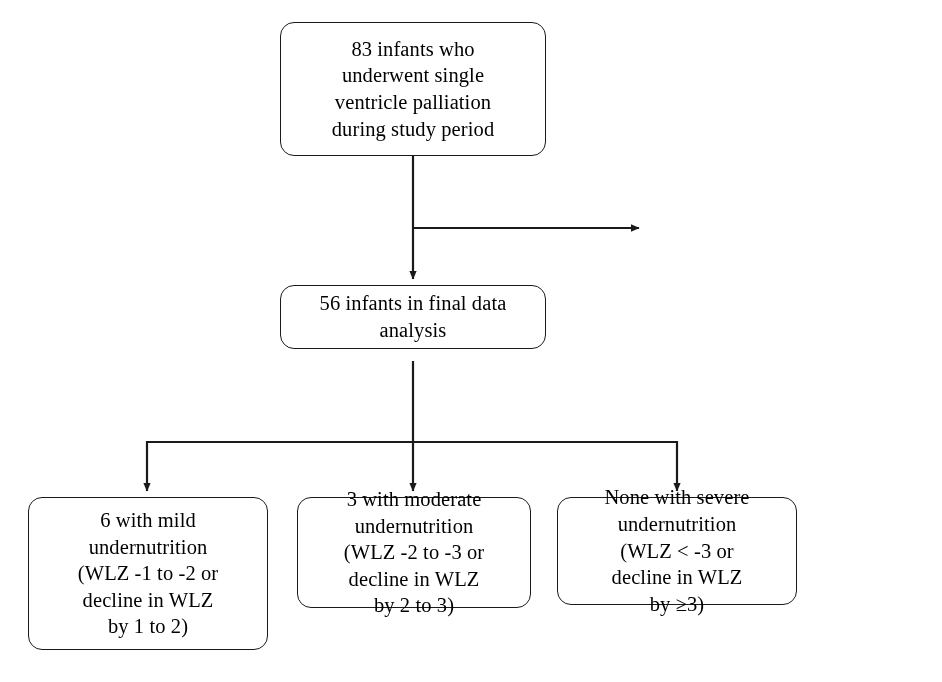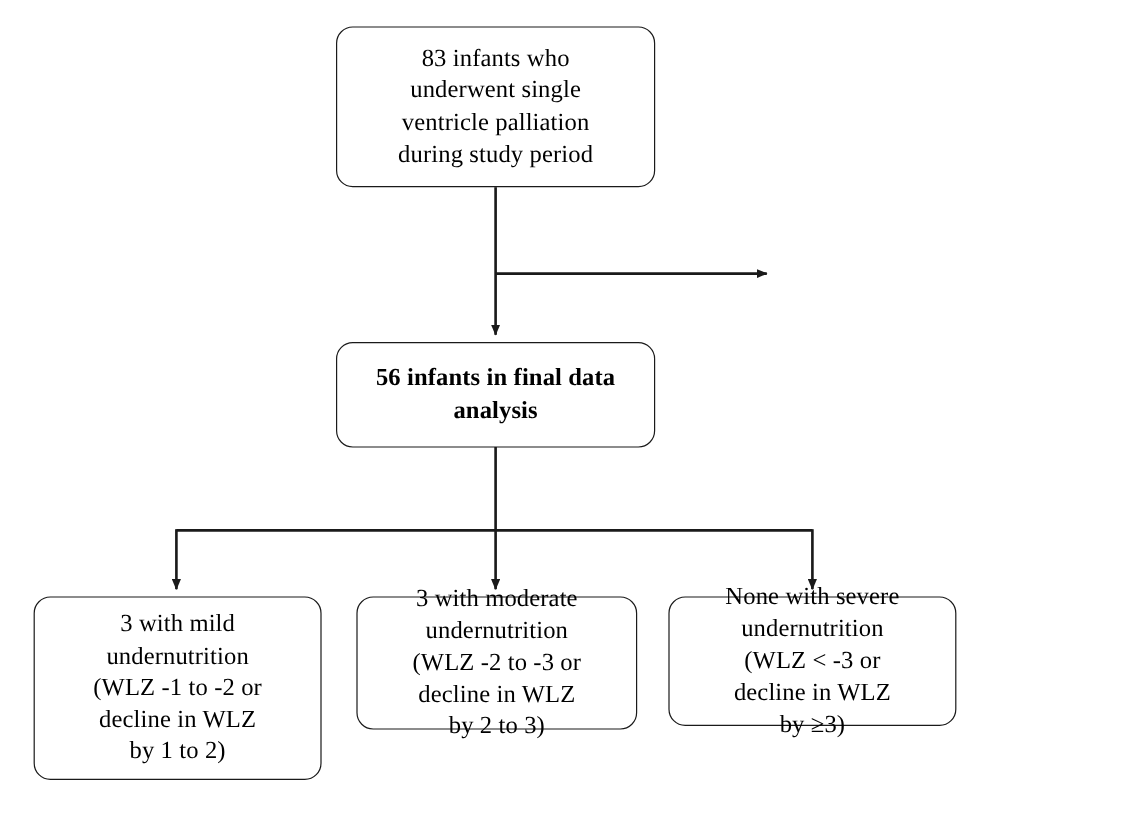--- a/index.html
+++ b/index.html
@@ -43,21 +43,21 @@
     padding: 0 6px;
     font-size: 20.5px;
     line-height: 1.30;
     letter-spacing: 0.1px;
     white-space: pre-line;
     text-align: center;
   }
   
   #node-enrolled   { left: 280px; top: 22px;  width: 266px; height: 134px; justify-content: center; }
   #node-excluded   { left: 645px; top: 146px; width: 266px; height: 172px; }
-  #node-analysis   { left: 280px; top: 285px; width: 266px; height: 88px; font-weight: bold;  }
+  #node-analysis   { left: 280px; top: 285px; width: 266px; height: 64px;  }
   #node-mild       { left: 28px;  top: 497px; width: 240px; height: 153px; }
   #node-moderate   { left: 297px; top: 497px; width: 234px; height: 111px; }
   #node-severe     { left: 557px; top: 497px; width: 240px; height: 108px; }
 </style>
 </head>
 <body>
 
 <div id="canvas">
 
   <svg id="edges" viewBox="0 0 942 682" xmlns="http://www.w3.org/2000/svg">
@@ -100,21 +100,21 @@
 during study period</span>
   </div>
 
 
   <div class="node" id="node-analysis">
     <span class="node-text">56 infants in final data
 analysis</span>
   </div>
 
   <div class="node" id="node-mild">
-    <span class="node-text">3 with mild
+    <span class="node-text">6 with mild
 undernutrition
 (WLZ -1 to -2 or
 decline in WLZ
 by 1 to 2)</span>
   </div>
 
   <div class="node" id="node-moderate">
     <span class="node-text">3 with moderate
 undernutrition
 (WLZ -2 to -3 or

